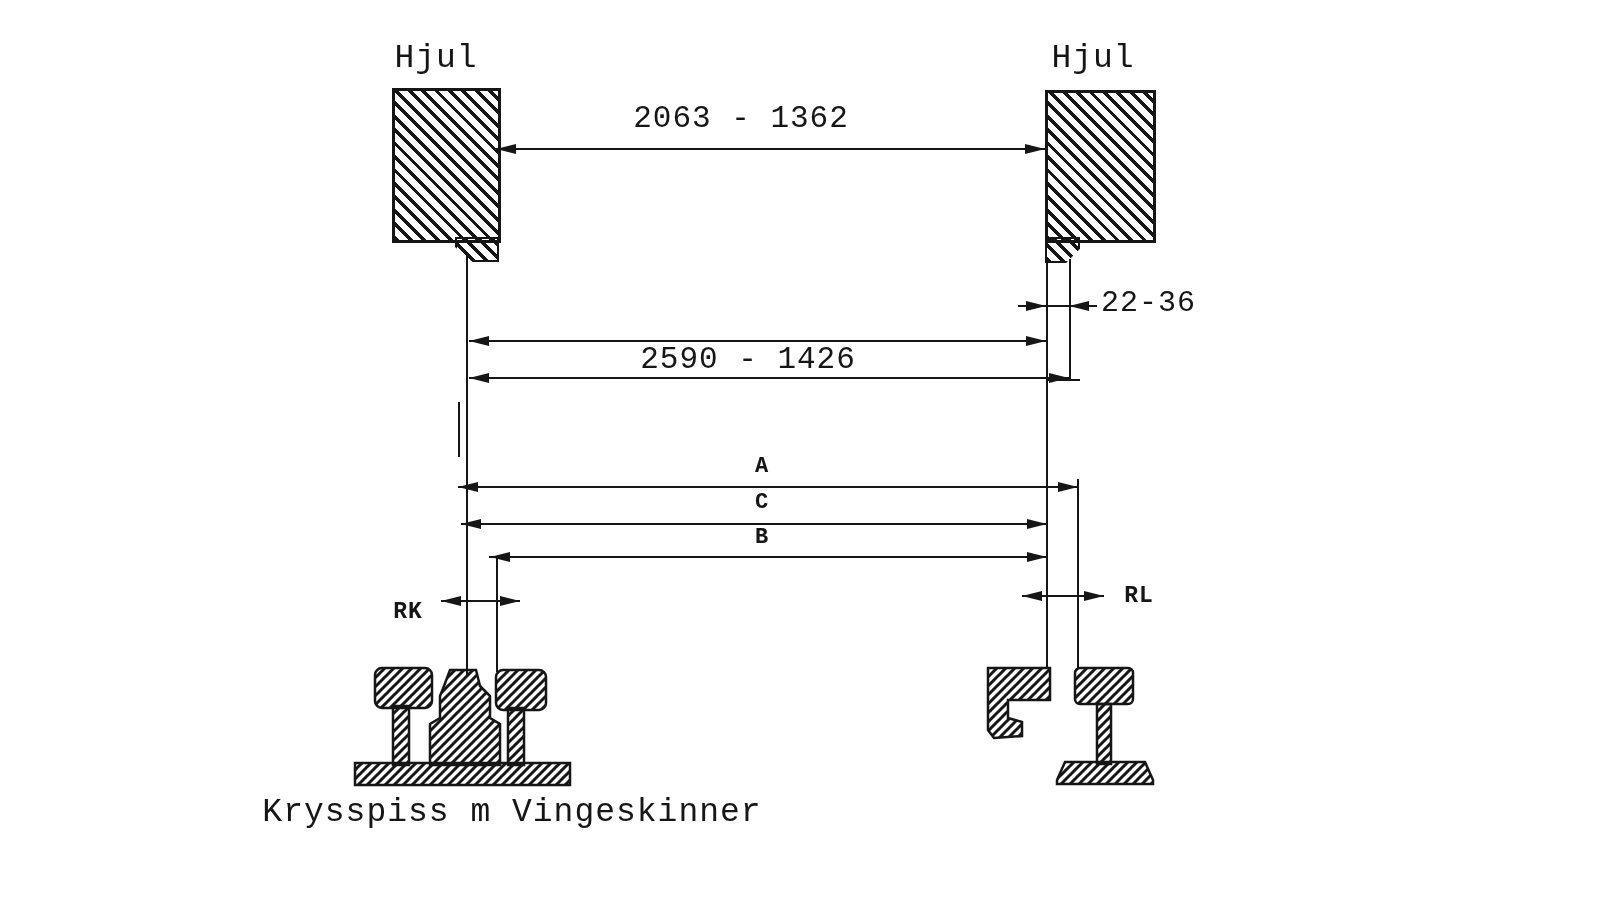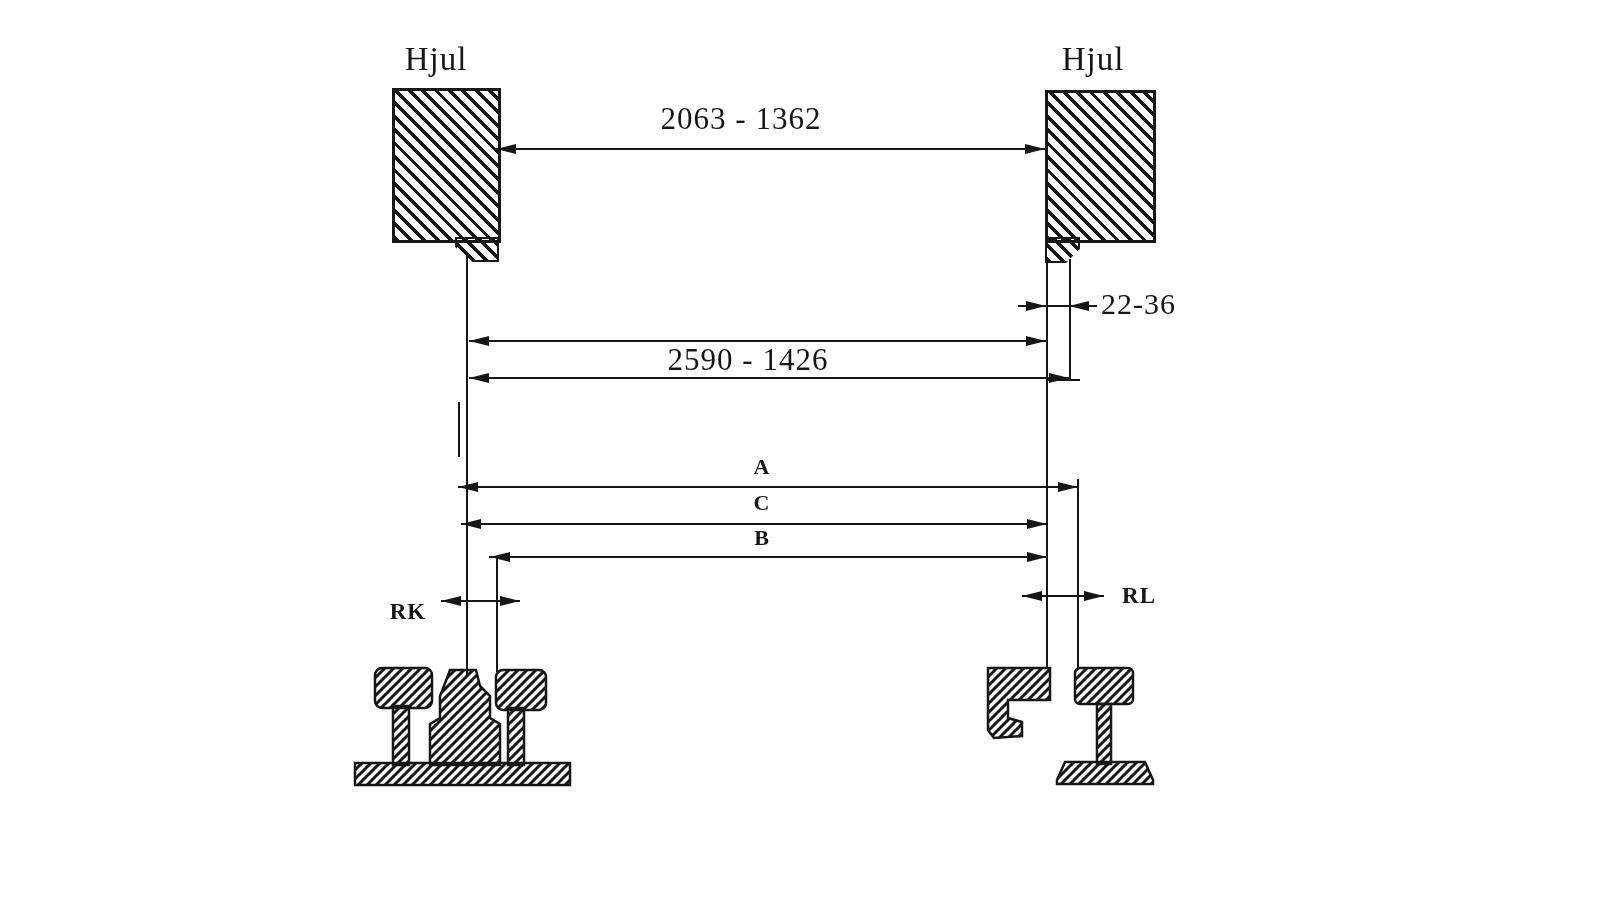--- a/index.html
+++ b/index.html
@@ -1,18 +1,18 @@
 <!DOCTYPE html>
 <html style="--ink: #161616; --paper: #ffffff;"><head>
 <meta charset="utf-8">
 <style>
   :root{ --ink:#161616; --paper:#ffffff; }
   html,body{margin:0;padding:0;background:var(--paper);}
   .canvas{position:relative;width:1600px;height:901px;background:var(--paper);overflow:hidden;
-          font-family:Liberation Serif, serif;color:var(--ink);}
+          font-family:Liberation Mono, monospace;color:var(--ink);}
   .t{position:absolute;white-space:nowrap;letter-spacing:1px;line-height:1.05;}
   .ctr{transform:translateX(-50%);}
   .fs33{font-size:33px;} .fs32{font-size:32px;letter-spacing:2px;} .fs31{font-size:31px;}
   .fs30{font-size:30px;} .fs23{font-size:23px;font-weight:bold;margin-top:16px;} .fs22{font-size:22px;font-weight:bold;}
   .hl{position:absolute;border-top:2px solid var(--ink);}
   .vl{position:absolute;border-left:2px solid var(--ink);}
   .ar{position:absolute;width:0;height:0;border:5px solid transparent;}
   .ar.l{border-right:20px solid var(--ink);border-left:0;}
   .ar.r{border-left:20px solid var(--ink);border-right:0;}
   .hatch{position:absolute;border:3px solid var(--ink);
@@ -104,14 +104,15 @@
       <pattern id="hr2" width="9" height="9" patternUnits="userSpaceOnUse">
         <path d="M0,9 L9,0 M-2,2 L2,-2 M7,11 L11,7" stroke="#161616" stroke-width="3" fill="none"></path>
       </pattern>
     </defs>
     <polygon points="8,10 70,10 70,42 28,42 28,60 42,64 42,78 14,80 8,72" fill="url(#hr2)" stroke="#161616" stroke-width="2.5"></polygon>
     <rect x="95" y="10" width="58" height="36" rx="5" fill="url(#hr2)" stroke="#161616" stroke-width="2.5"></rect>
     <rect x="117" y="46" width="14" height="60" fill="url(#hr2)" stroke="#161616" stroke-width="2.5"></rect>
     <polygon points="77,122 85,104 165,104 173,122 173,126 77,126" fill="url(#hr2)" stroke="#161616" stroke-width="2.5"></polygon>
   </svg>
 
+  <div class="t fs33 ctr" style="left:512px;top:796px">Krysspiss m Vingeskinner</div>
 
 </div>
 
 </body></html>

